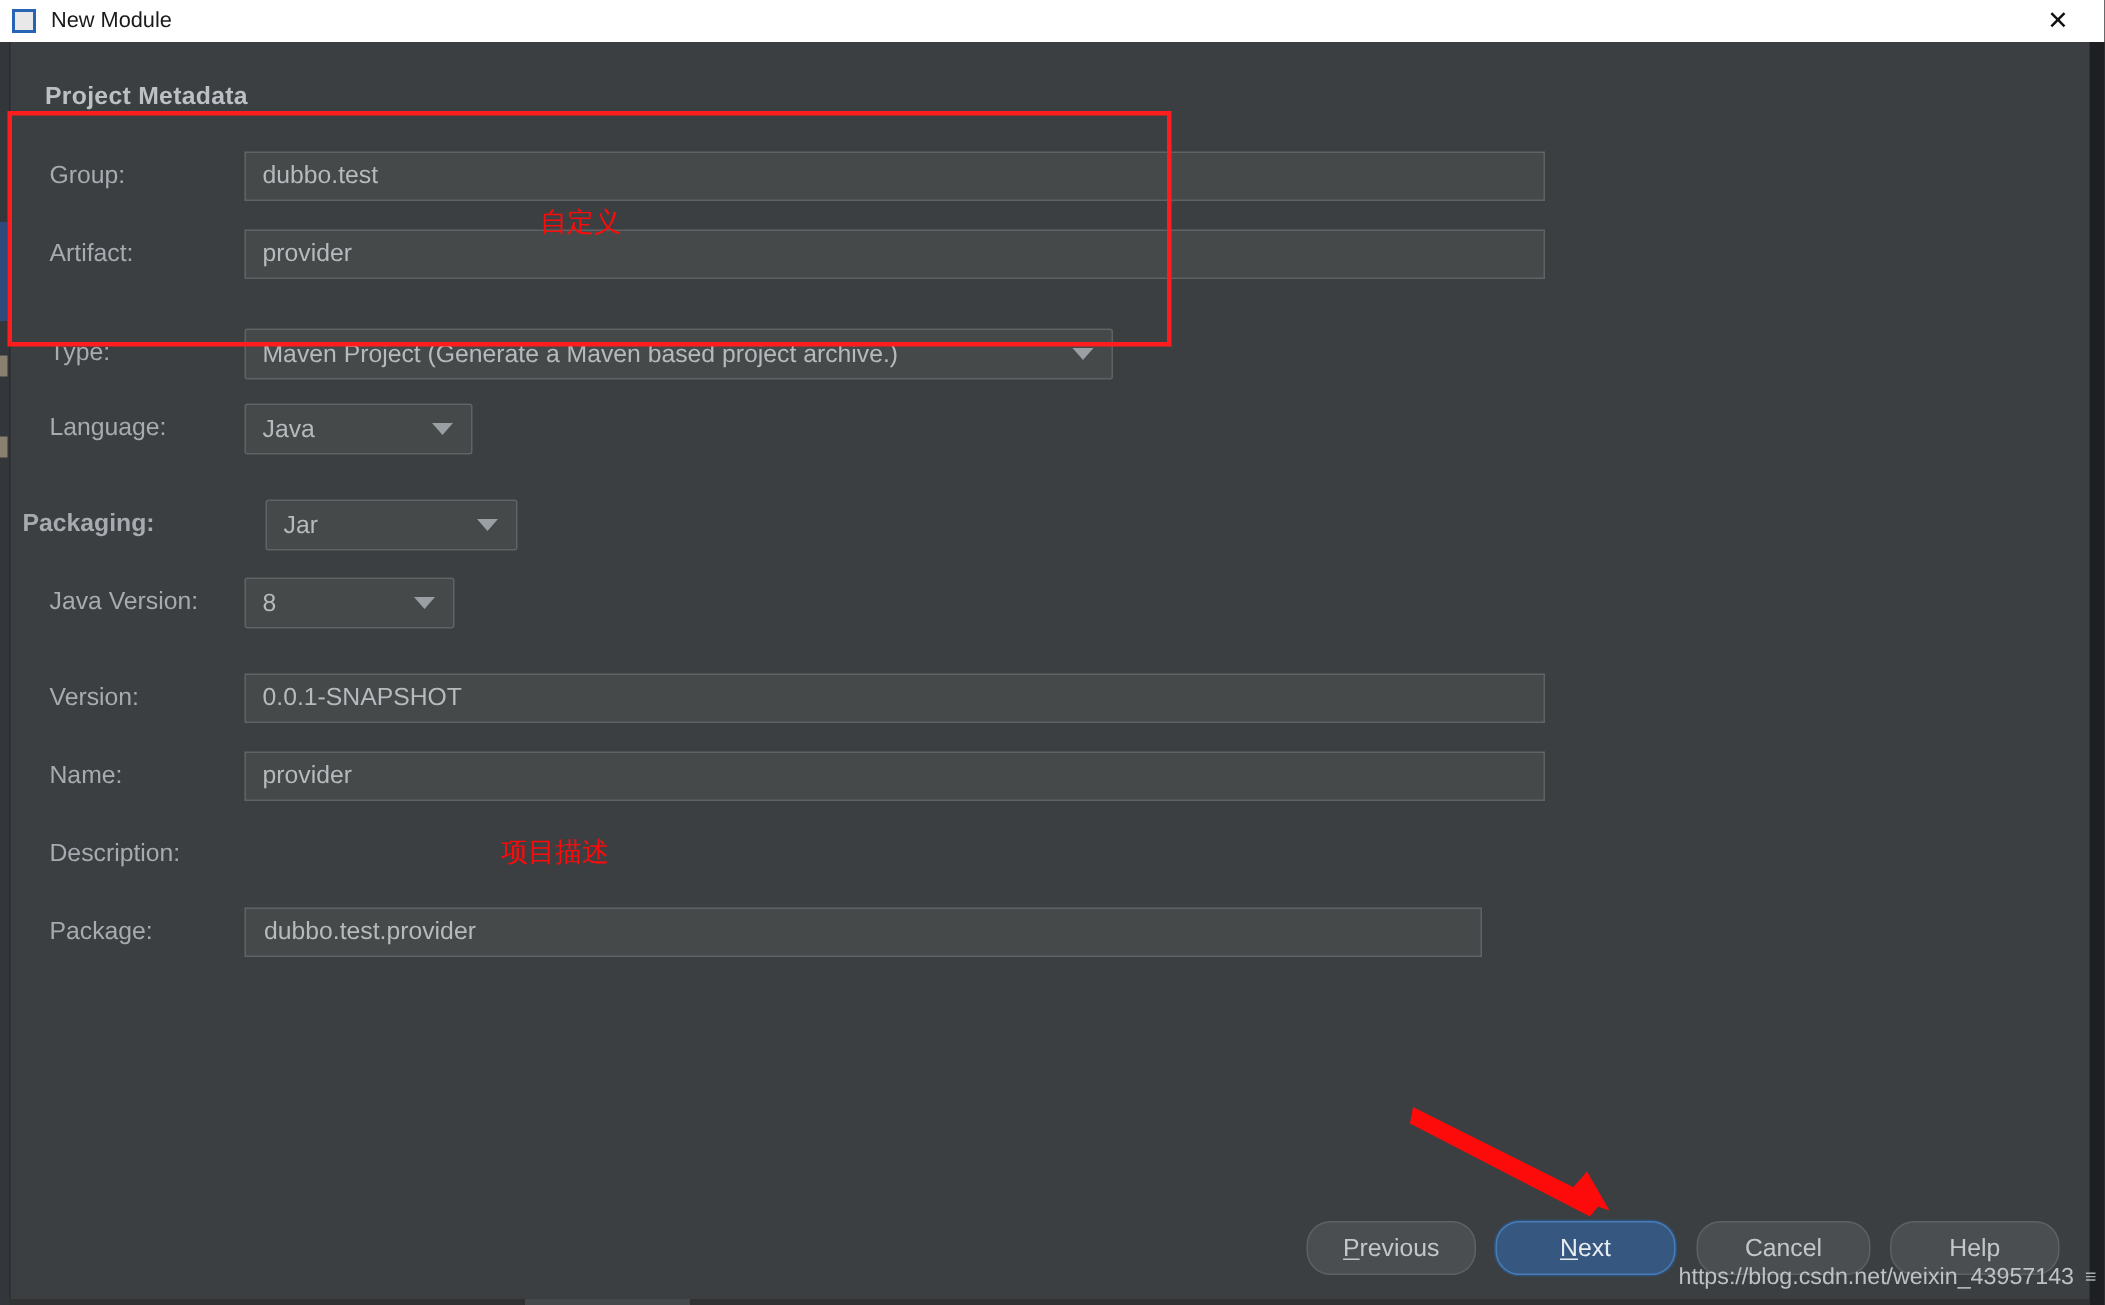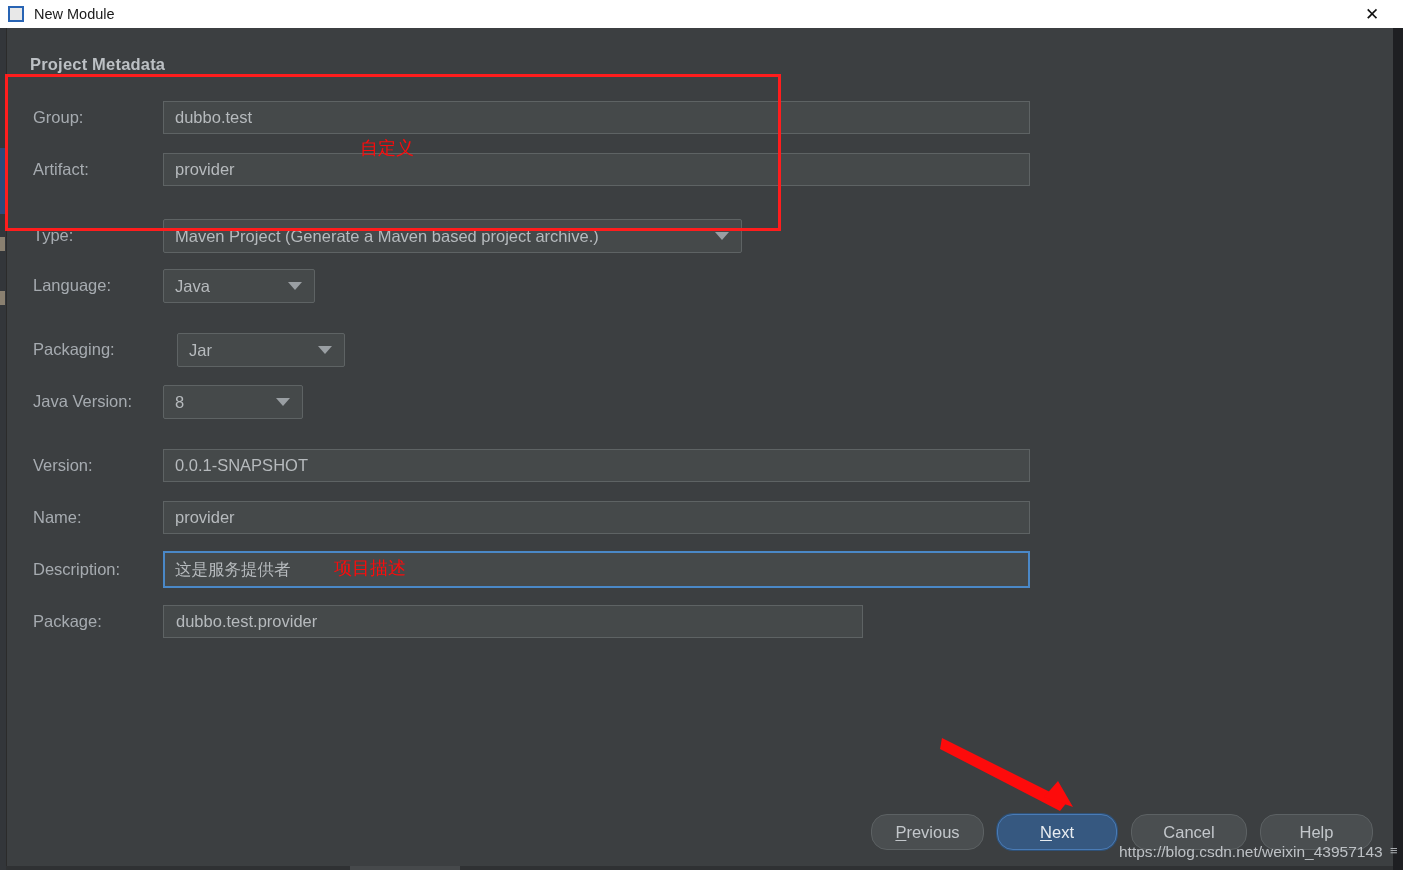--- a/index.html
+++ b/index.html
@@ -204,21 +204,21 @@
   </div>
 
   <div class="row" style="left:33px; top:276px;">
     <span class="lbl">Language:</span>
   </div>
   <div class="combo" style="left:163px; top:269px; width:152px;">
     <span>Java</span>
     <span class="caret"></span>
   </div>
 
-  <div class="row" style="left:33px; top:340px;">
+  <div class="row" style="left:15px; top:340px;font-weight:bold;">
     <span class="lbl">Packaging:</span>
   </div>
   <div class="combo" style="left:177px; top:333px; width:168px;">
     <span>Jar</span>
     <span class="caret"></span>
   </div>
 
   <div class="row" style="left:33px; top:392px;">
     <span class="lbl">Java Version:</span>
   </div>
@@ -233,26 +233,25 @@
   <div class="field" style="left:163px; top:449px; width:867px;">0.0.1-SNAPSHOT</div>
 
   <div class="row" style="left:33px; top:508px;">
     <span class="lbl">Name:</span>
   </div>
   <div class="field" style="left:163px; top:501px; width:867px;">provider</div>
 
   <div class="row" style="left:33px; top:560px;">
     <span class="lbl">Description:</span>
   </div>
-  <div class="field focused" style="left:163px; top:551px; width:867px; height:37px; padding-left:10px;">这是服务提供者</div>
 
   <div class="row" style="left:33px; top:612px;">
     <span class="lbl">Package:</span>
   </div>
-  <div class="field" style="left:163px; top:605px; width:700px;padding-left:12px;">dubbo.test.provider</div>
+  <div class="field" style="left:163px; top:605px; width:825px;padding-left:12px;">dubbo.test.provider</div>
 
   <div class="btn" style="left:871px; top:814px; width:113px;">
     <span><u>P</u><span>revious</span></span>
   </div>
 
   <div class="btn primary" style="left:997px; top:814px; width:120px;">
     <span><u>N</u><span>ext</span></span>
   </div>
 
   <div class="btn" style="left:1131px; top:814px; width:116px;">Cancel</div>

